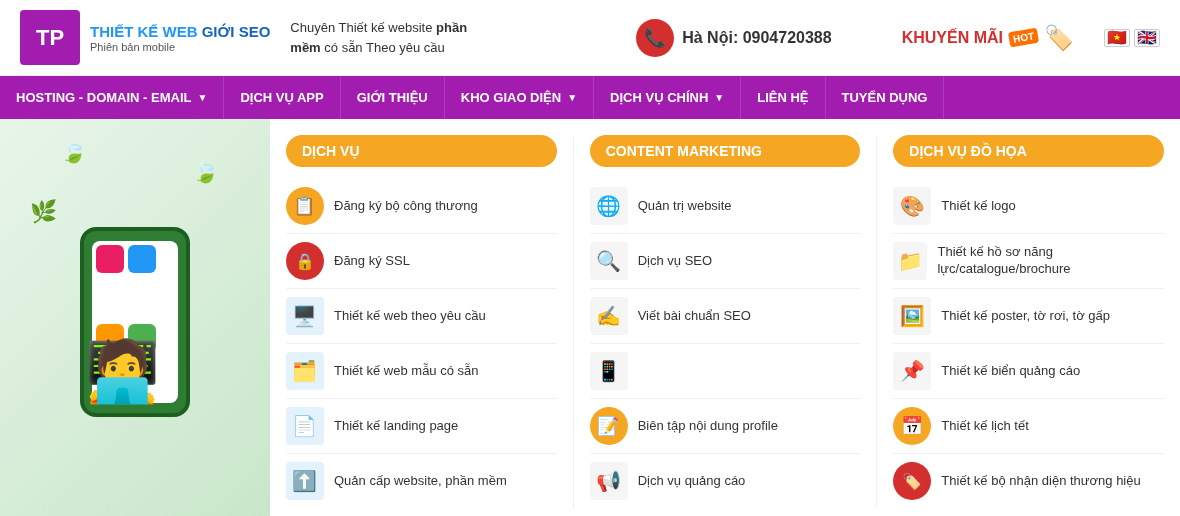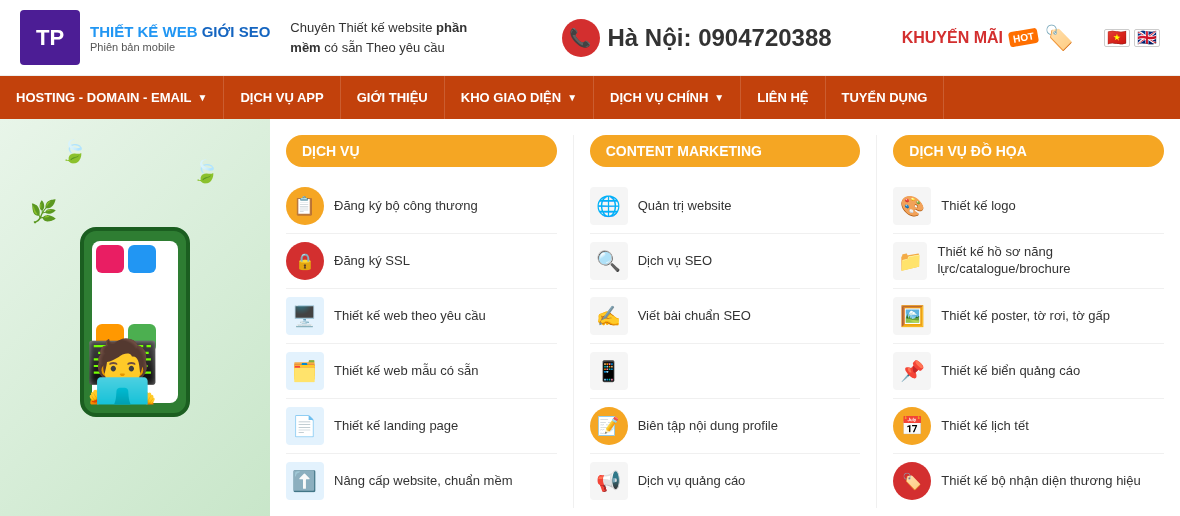--- a/index.html
+++ b/index.html
@@ -14,21 +14,21 @@
       border-bottom: 1px solid #eee;
       gap: 20px;
     }
     .logo-area {
       display: flex;
       align-items: center;
       gap: 10px;
       min-width: 200px;
     }
     .logo-icon {
-      background: #4c1d95;
+      background: #a21caf;
       color: #fff;
       font-weight: bold;
       font-size: 22px;
       width: 60px;
       height: 55px;
       display: flex;
       align-items: center;
       justify-content: center;
       border-radius: 4px;
       flex-shrink: 0;
@@ -66,21 +66,21 @@
       border-radius: 50%;
       width: 38px;
       height: 38px;
       display: flex;
       align-items: center;
       justify-content: center;
       color: #fff;
       font-size: 18px;
     }
     .phone-number {
-      font-size: 24px;
+      font-size: 16px;
       font-weight: 700;
       color: #333;
     }
     .promo-area {
       display: flex;
       align-items: center;
       gap: 6px;
       margin-left: 30px;
     }
     .promo-text {
@@ -111,21 +111,21 @@
       border: 1px solid #ccc;
       display: inline-flex;
       align-items: center;
       justify-content: center;
       font-size: 16px;
       overflow: hidden;
     }
 
     
     .nav {
-      background: #c2410c;
+      background: #a21caf;
       display: flex;
       align-items: stretch;
     }
     .nav-item {
       color: #fff;
       font-weight: 700;
       font-size: 13px;
       padding: 14px 16px;
       text-transform: uppercase;
       cursor: pointer;
@@ -417,21 +417,21 @@
       <div class="service-item">
         <div class="icon-rect">🗂️</div>
         <span class="service-label">Thiết kế web mẫu có sẵn</span>
       </div>
       <div class="service-item">
         <div class="icon-rect">📄</div>
         <span class="service-label">Thiết kế landing page</span>
       </div>
       <div class="service-item">
         <div class="icon-rect">⬆️</div>
-        <span class="service-label">Nâng cấp website, chuẩn mềm</span>
+        <span class="service-label">Quản cấp website, phần mềm</span>
       </div>
     </div>
 
     <div class="service-col">
       <div class="col-header gold">CONTENT MARKETING</div>
 
       <div class="service-item">
         <div class="icon-rect-gray">🌐</div>
         <span class="service-label">Quản trị website</span>
       </div>

